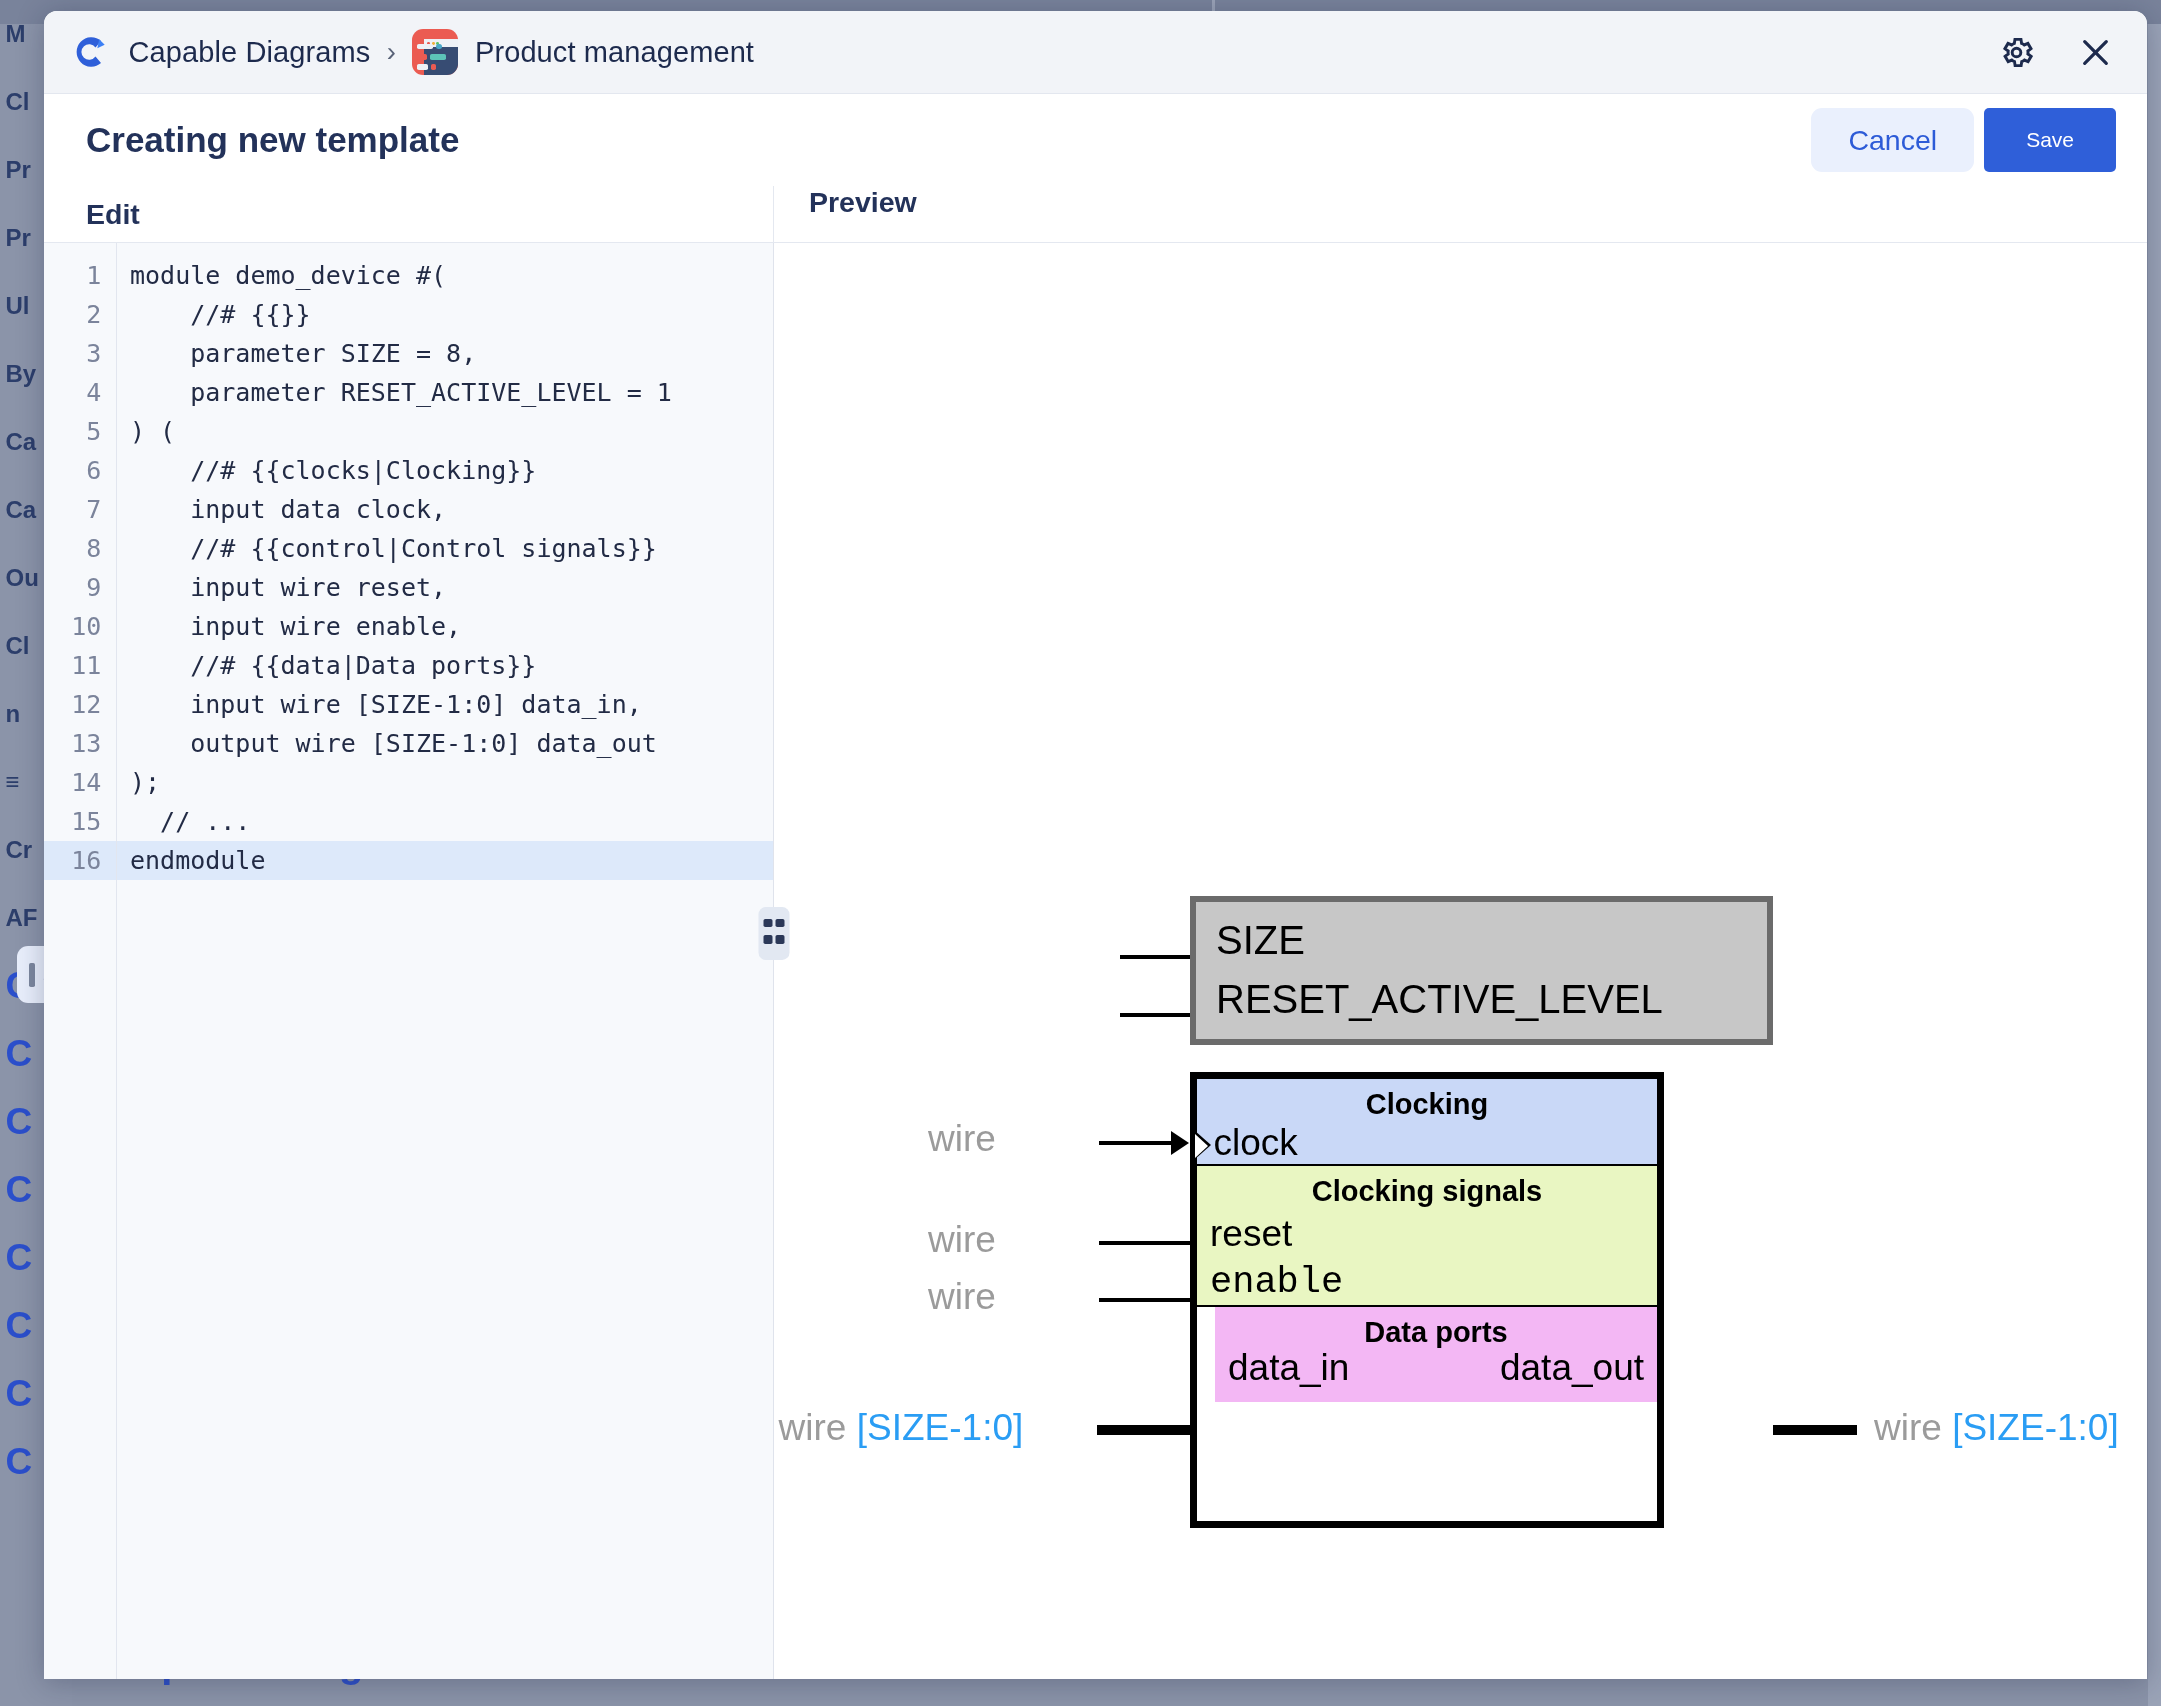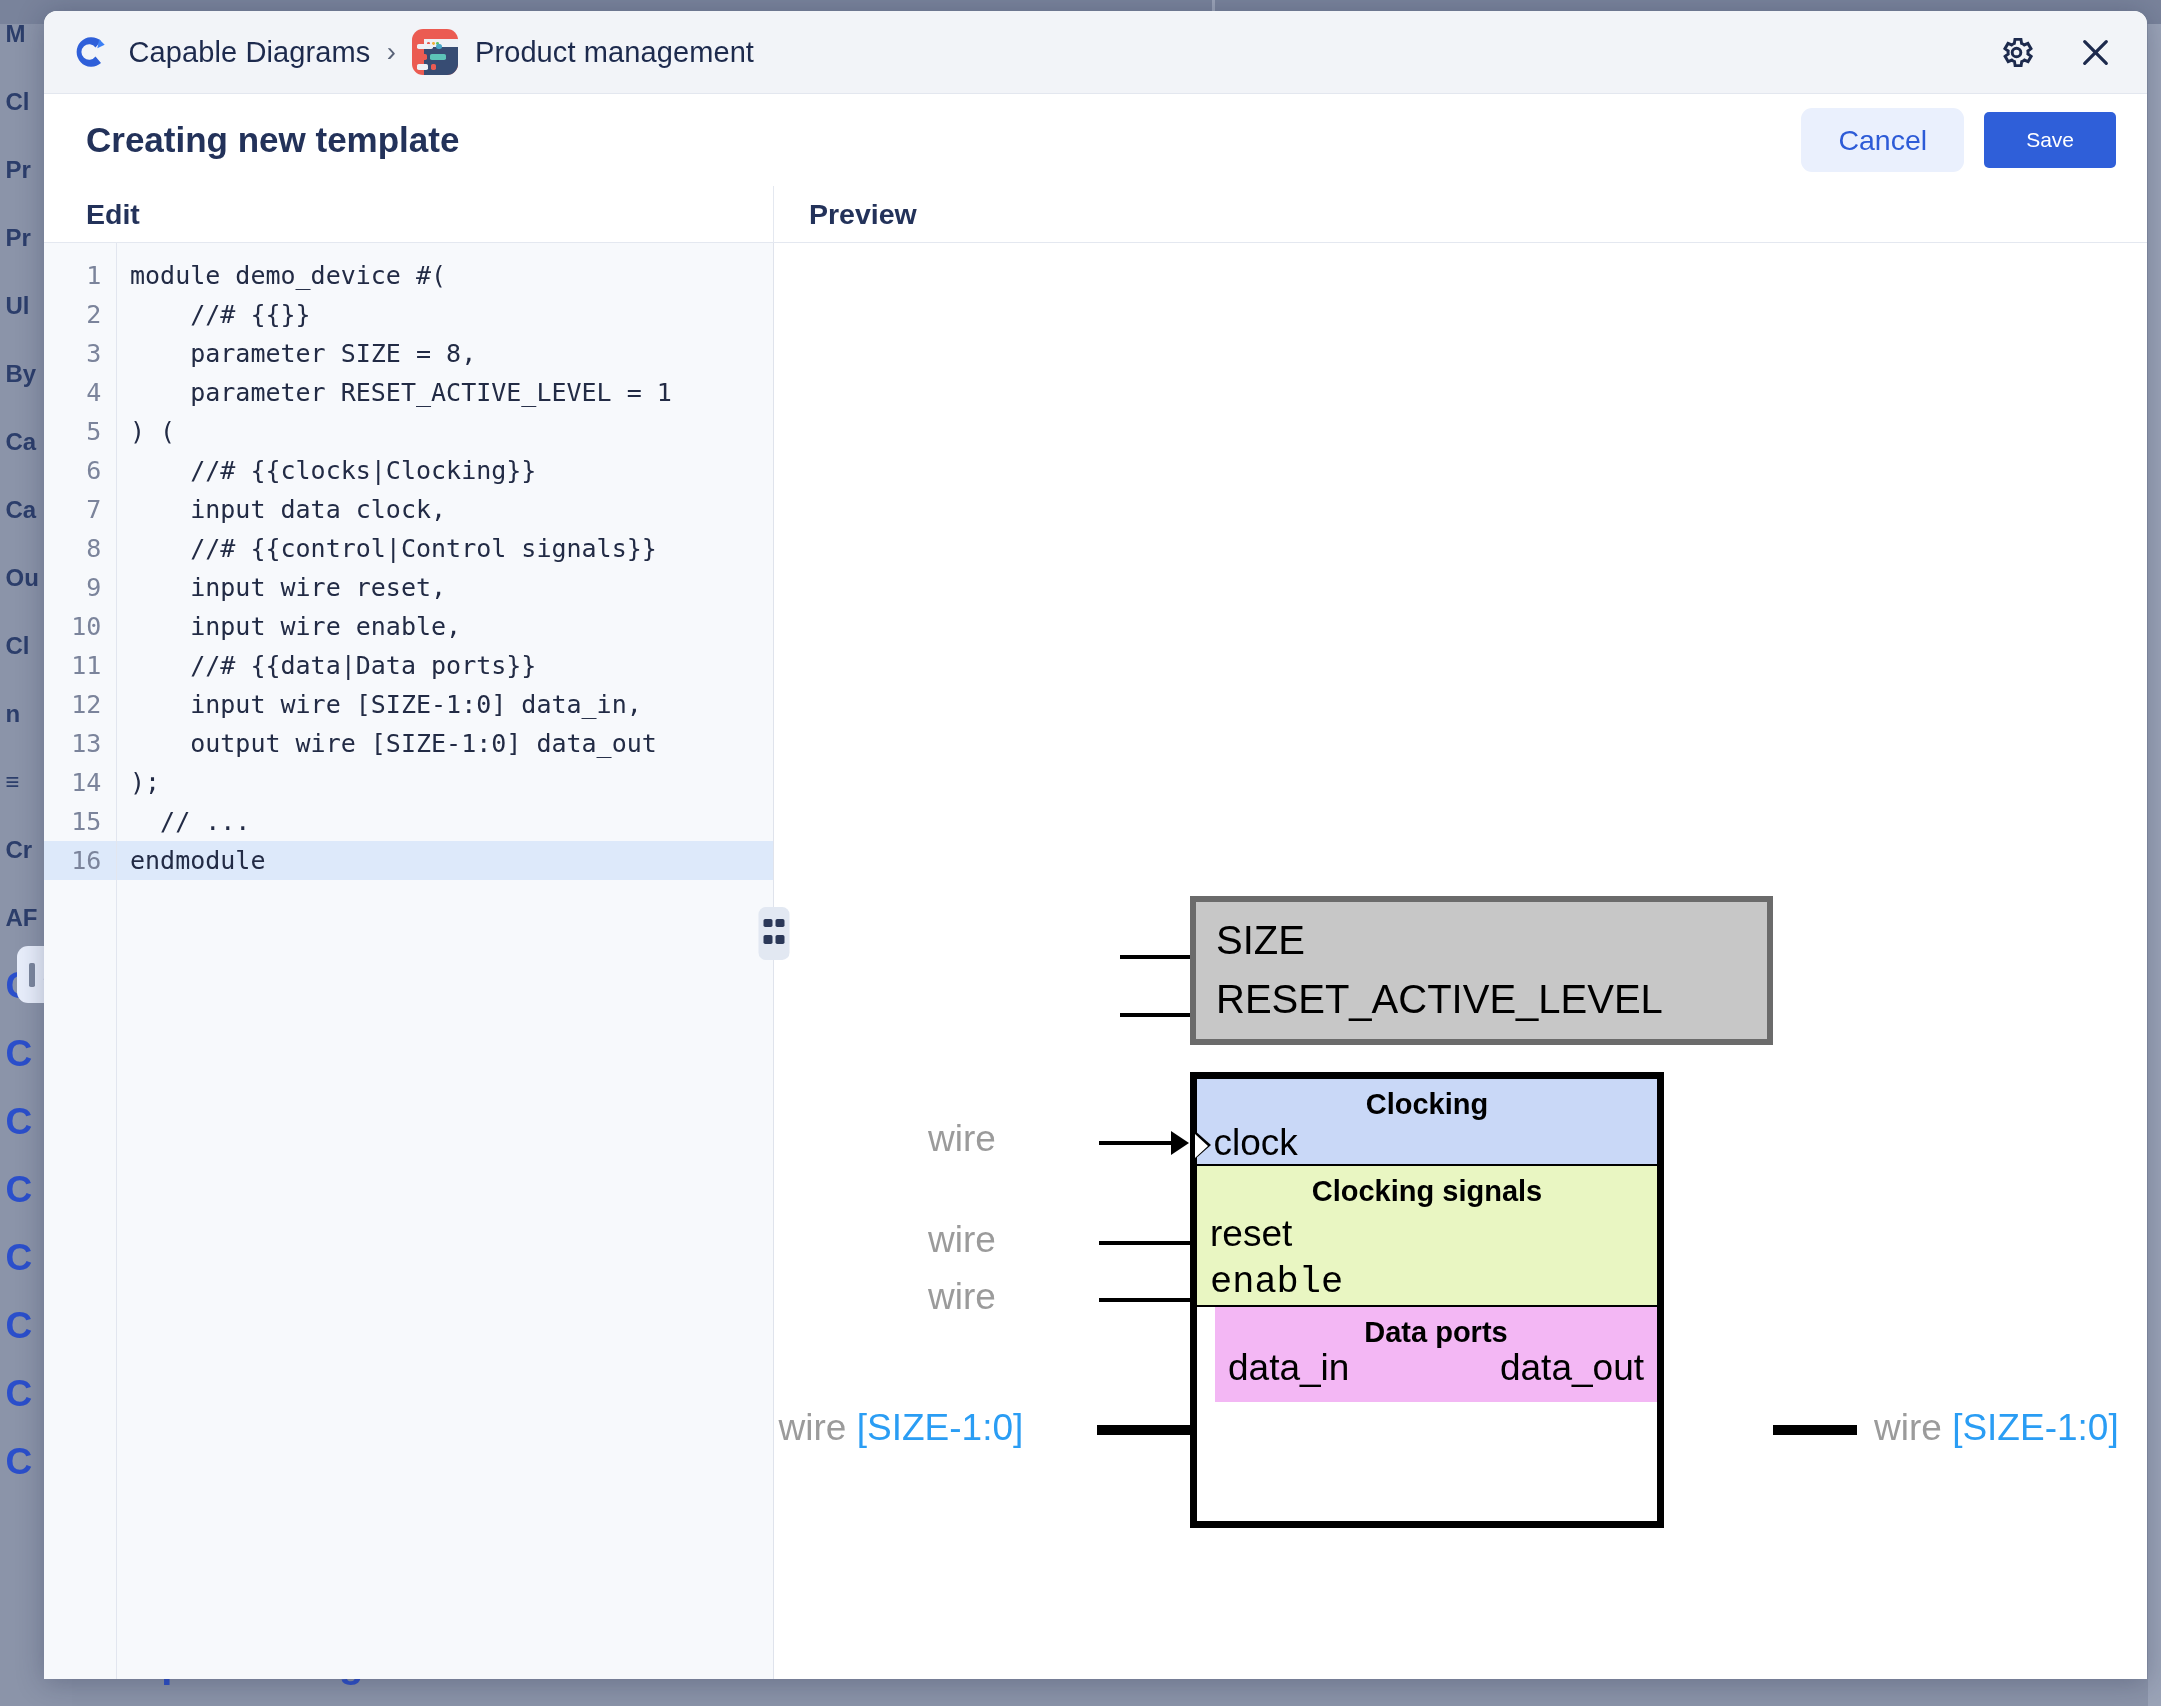--- a/index.html
+++ b/index.html
@@ -117,21 +117,21 @@
   
   #title-bar {
     height: 92px; flex: 0 0 92px;
     background: #ffffff;
     display: flex; align-items: center;
     padding: 0 31px 0 42px;
   }
   #page-title {
     font-size: 35px; font-weight: 700; color: #23325a; flex: 1 1 auto;
   }
-  #title-buttons { display: flex; align-items: center; gap: 20px; }
+  #title-buttons { display: flex; gap: 10px; }
   #cancel-button {
     background: #eaf0fd; color: #2d5bd7;
     font-size: 28.5px; font-weight: 500;
     border: none; border-radius: 11px;
     padding: 15.6px 37px; cursor: pointer;
     font-family: "Liberation Sans", sans-serif;
   }
   #save-button {
     background: #2f5fd9; color: #ffffff;
     font-size: 21px; font-weight: 500;
@@ -145,21 +145,21 @@
     height: 57px; flex: 0 0 57px;
     display: flex; border-bottom: 0.9px solid #e4e8f0;
     background: #ffffff;
   }
   #panes-header .ph-left {
     width: 730px; flex: 0 0 730px;
     display: flex; align-items: center; padding-left: 42px;
     border-right: 0.9px solid #e4e8f0;
   }
   #panes-header .ph-right {
-    flex: 1 1 auto; display: flex; align-items: center; padding-left: 35px;
+    flex: 1 1 auto; display: flex; align-items: flex-start; padding-left: 35px;
   }
   .pane-label { font-size: 28.5px; font-weight: 600; color: #23325a; }
 
   
   #panes-body { flex: 1 1 auto; display: flex; position: relative; min-height: 0; }
 
   #editor-pane {
     width: 730px; flex: 0 0 730px;
     background: #f7f9fc;
     border-right: 0.9px solid #dfe3ec;

